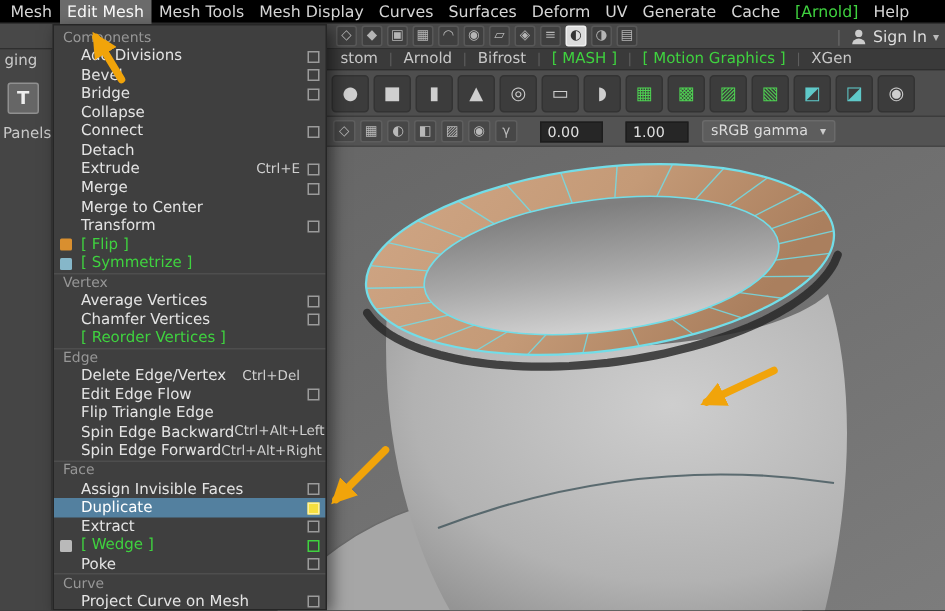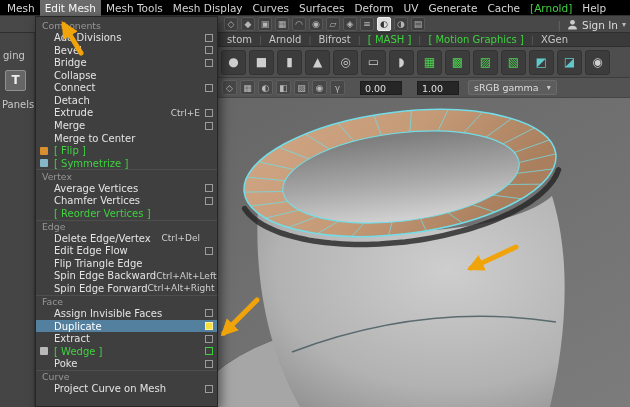--- a/index.html
+++ b/index.html
@@ -58,21 +58,21 @@
     font-size:9px;display:flex;align-items:center;justify-content:center;border-radius:2px;}
   .vpt-field{width:42px;height:14px;background:#262626;color:#e0e0e0;font-size:9.5px;
     padding:1px 4px;margin-left:12px;border:1px solid #1d1d1d;}
   .vpt-select{height:15px;background:#5d5d5d;border:1px solid #6a6a6a;color:#ddd;font-size:9.5px;
     padding:0 5px;margin-left:6px;display:flex;align-items:center;gap:8px;border-radius:2px;}
   .vpt-select .caret{font-size:8px;color:#ccc;}
 
   
   .left-strip{position:absolute;left:0;top:33px;width:35px;bottom:0;background:#454545;
     border-right:1px solid #383838;z-index:3;overflow:hidden;}
-  .ls-text{margin:17px 0 0 3px;color:#c9c9c9;font-size:10px;}
+  .ls-text{margin:2px 0 0 3px;color:#c9c9c9;font-size:10px;}
   .ls-icon{width:21px;height:21px;margin:9px 0 0 5px;background:#666;border:1px solid #909090;
     border-radius:2px;color:#eee;font-size:12px;font-weight:bold;text-align:center;line-height:19px;}
   .ls-text2{margin:8px 0 16px 2px;color:#c9c9c9;font-size:10px;}
 
   
   .menu{position:absolute;left:35px;top:16px;width:183px;bottom:0;background:#3f3f3f;
     border:1px solid #262626;box-shadow:3px 3px 10px rgba(0,0,0,.5);z-index:5;padding-top:2px;overflow:hidden;}
   .m-row{height:12.54px;display:flex;align-items:center;position:relative;
     padding:0 4px 0 18px;color:#e4e4e4;font-size:10px;white-space:nowrap;}
   .m-row .spacer{flex:1;}
@@ -299,20 +299,25 @@
       <div class="m-row">
         <span class="lbl">Merge</span>
         <span class="spacer"></span>
         <span class="opt"></span>
       </div>
       <div class="m-row">
         <span class="lbl">Merge to Center</span>
         <span class="spacer"></span>
         <span class="opt hidden"></span>
       </div>
+      <div class="m-row">
+        <span class="lbl">Transform</span>
+        <span class="spacer"></span>
+        <span class="opt"></span>
+      </div>
       <div class="m-row green">
         <span class="m-icon ic-flip-icon"></span>
         <span class="lbl">Flip</span>
         <span class="spacer"></span>
         <span class="opt hidden"></span>
       </div>
       <div class="m-row green">
         <span class="m-icon ic-symmetrize-icon"></span>
         <span class="lbl">Symmetrize</span>
         <span class="spacer"></span>

